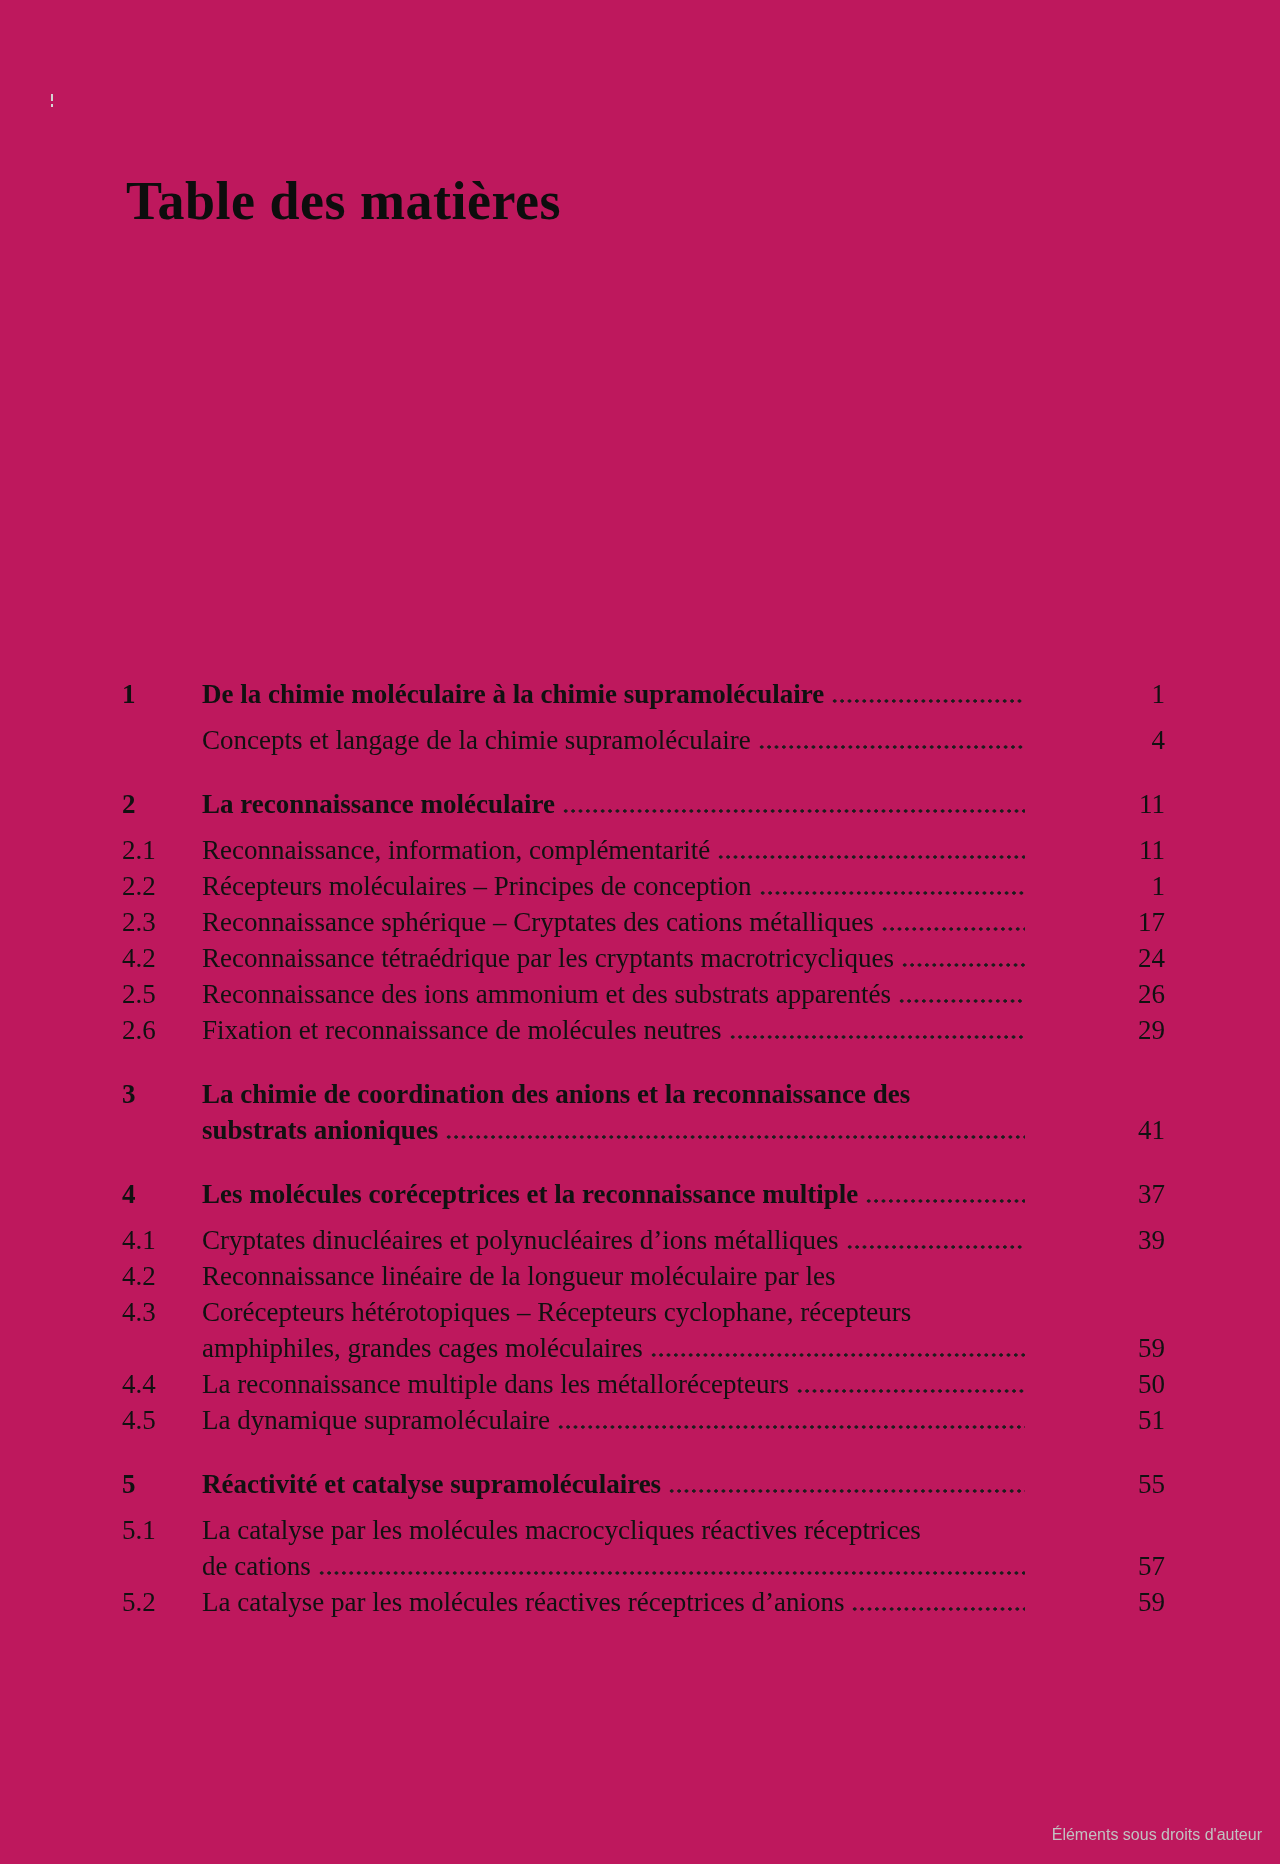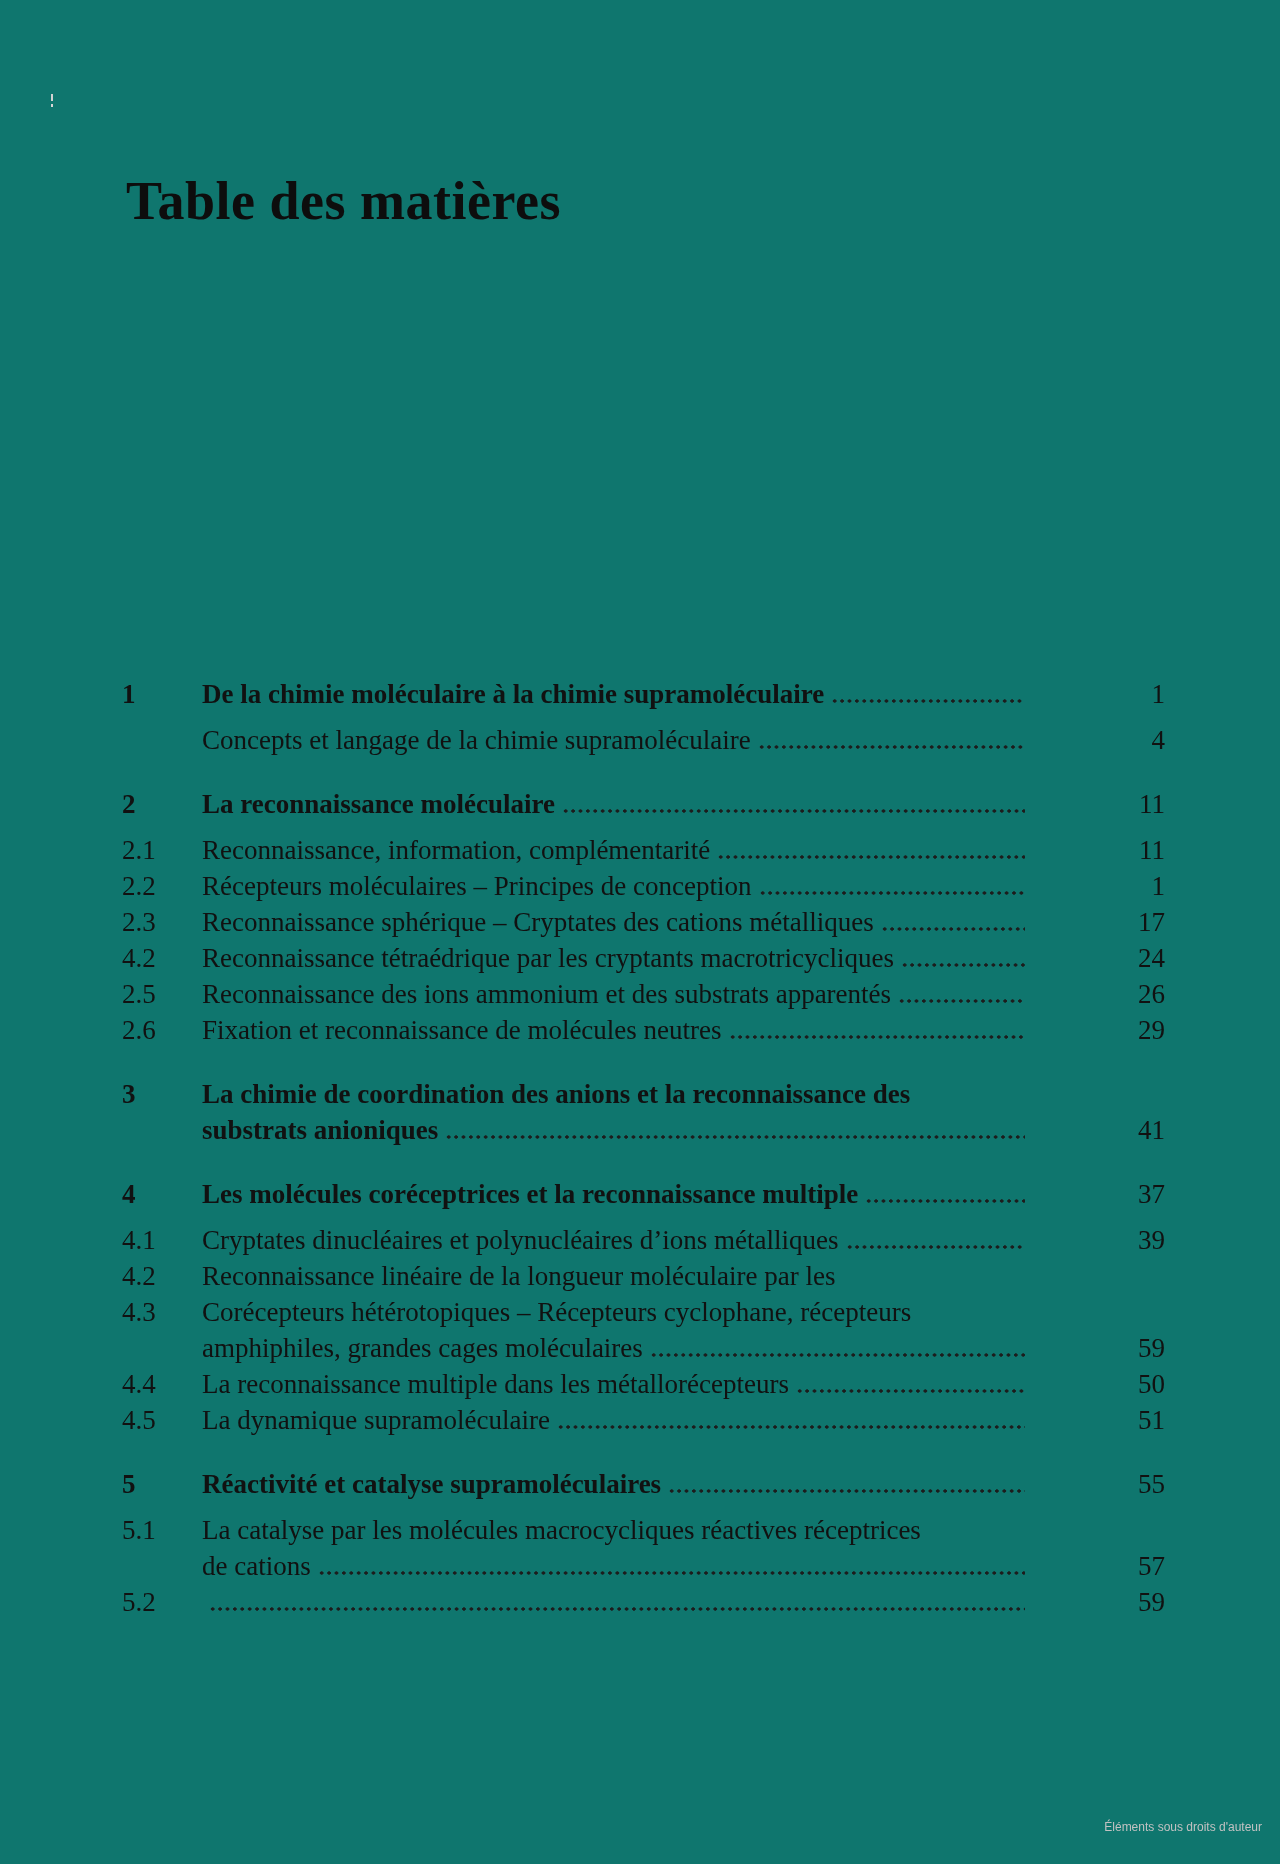--- a/index.html
+++ b/index.html
@@ -4,21 +4,21 @@
 <style>
   html, body {
     margin: 0;
     padding: 0;
     background: #ffffff;
   }
   .page {
     position: relative;
     width: 1280px;
     height: 1864px;
-    background: #0f766e;
+    background: #be185d;
     font-family: "Liberation Serif", "DejaVu Serif", serif;
     color: #111111;
     overflow: hidden;
   }
   .corner-mark {
     position: absolute;
     left: 51px;
     top: 94px;
     width: 3px;
     height: 14px;
@@ -81,23 +81,23 @@
     background-position: left bottom;
   }
   .pg {
     flex: 0 0 138px;
     text-align: right;
     font-weight: 400;
   }
   .footer-note {
     position: absolute;
     right: 18px;
-    bottom: 30px;
+    bottom: 20px;
     font-family: "Liberation Sans", "DejaVu Sans", sans-serif;
-    font-size: 12px;
+    font-size: 16px;
     color: #c2c2c2;
   }
 </style>
 </head>
 <body>
 
 <div class="page">
 
   <div class="corner-mark">
     <div class="bar-a"></div>
@@ -257,20 +257,21 @@
         <div class="line">
           <span class="num"></span>
           <span class="txt">de cations</span>
           <span class="leader"></span>
           <span class="pg">57</span>
         </div>
       </div>
       <div class="entry">
         <div class="line">
           <span class="num">5.2</span>
+          <span class="txt">La catalyse par les molécules réactives réceptrices d’anions</span>
           <span class="leader"></span>
           <span class="pg">59</span>
         </div>
       </div>
     </div>
 
   <div class="footer-note">Éléments sous droits d'auteur</div>
 
 </div>
 

